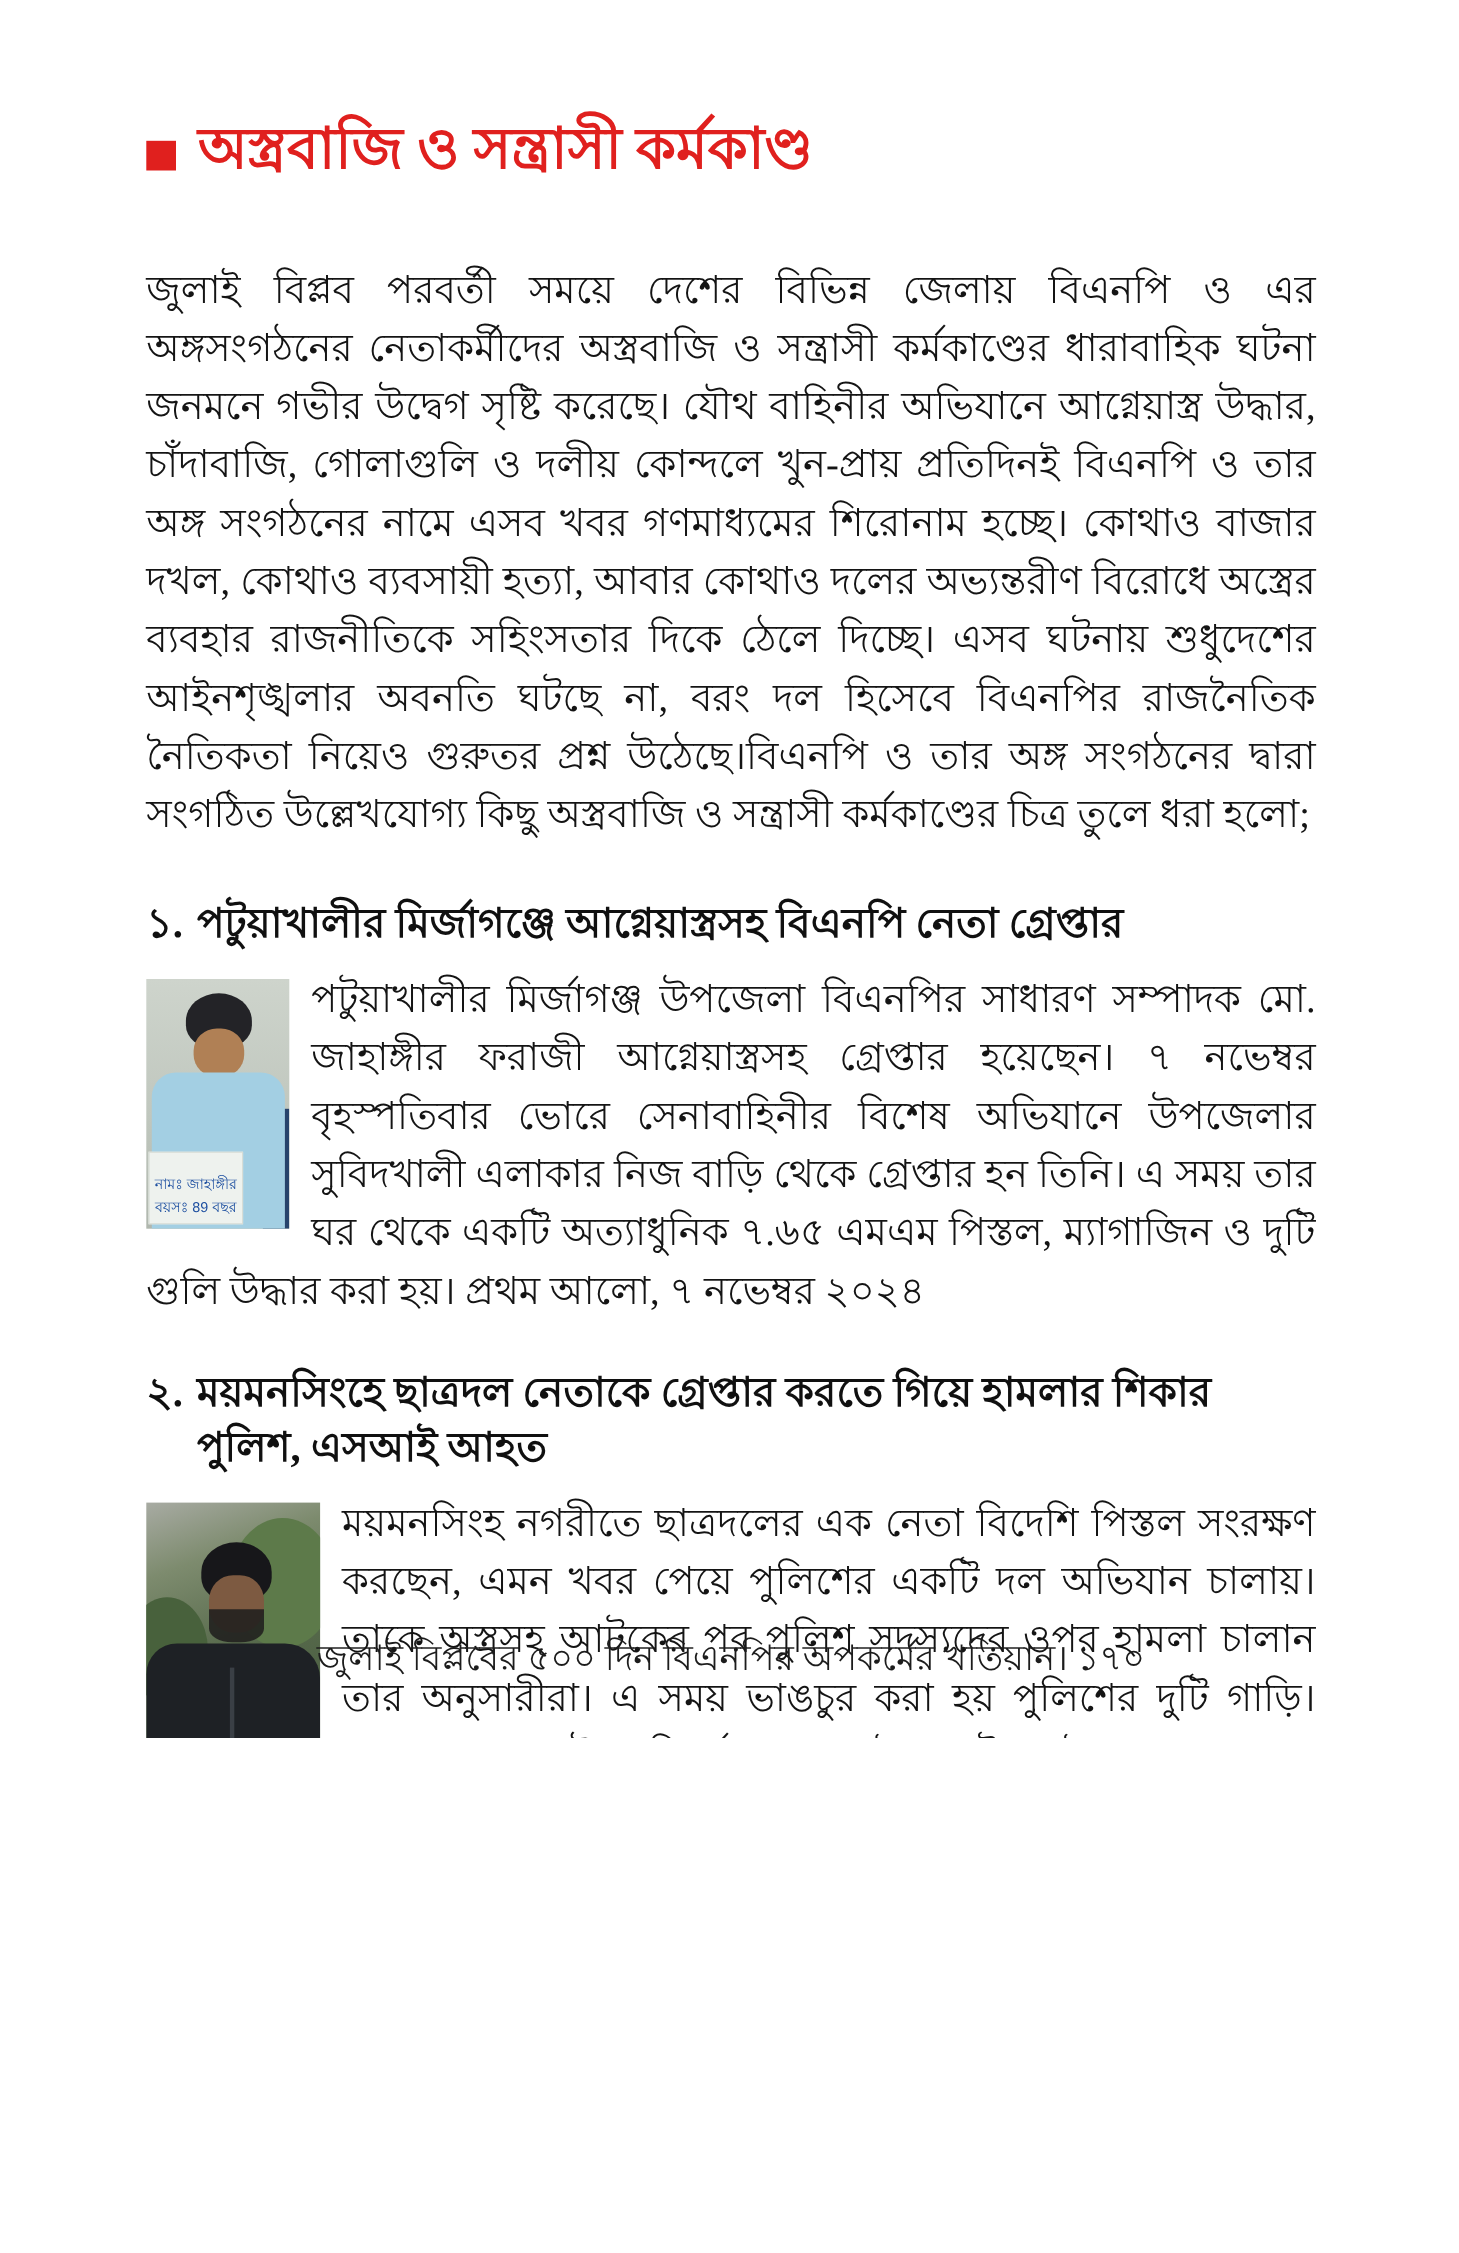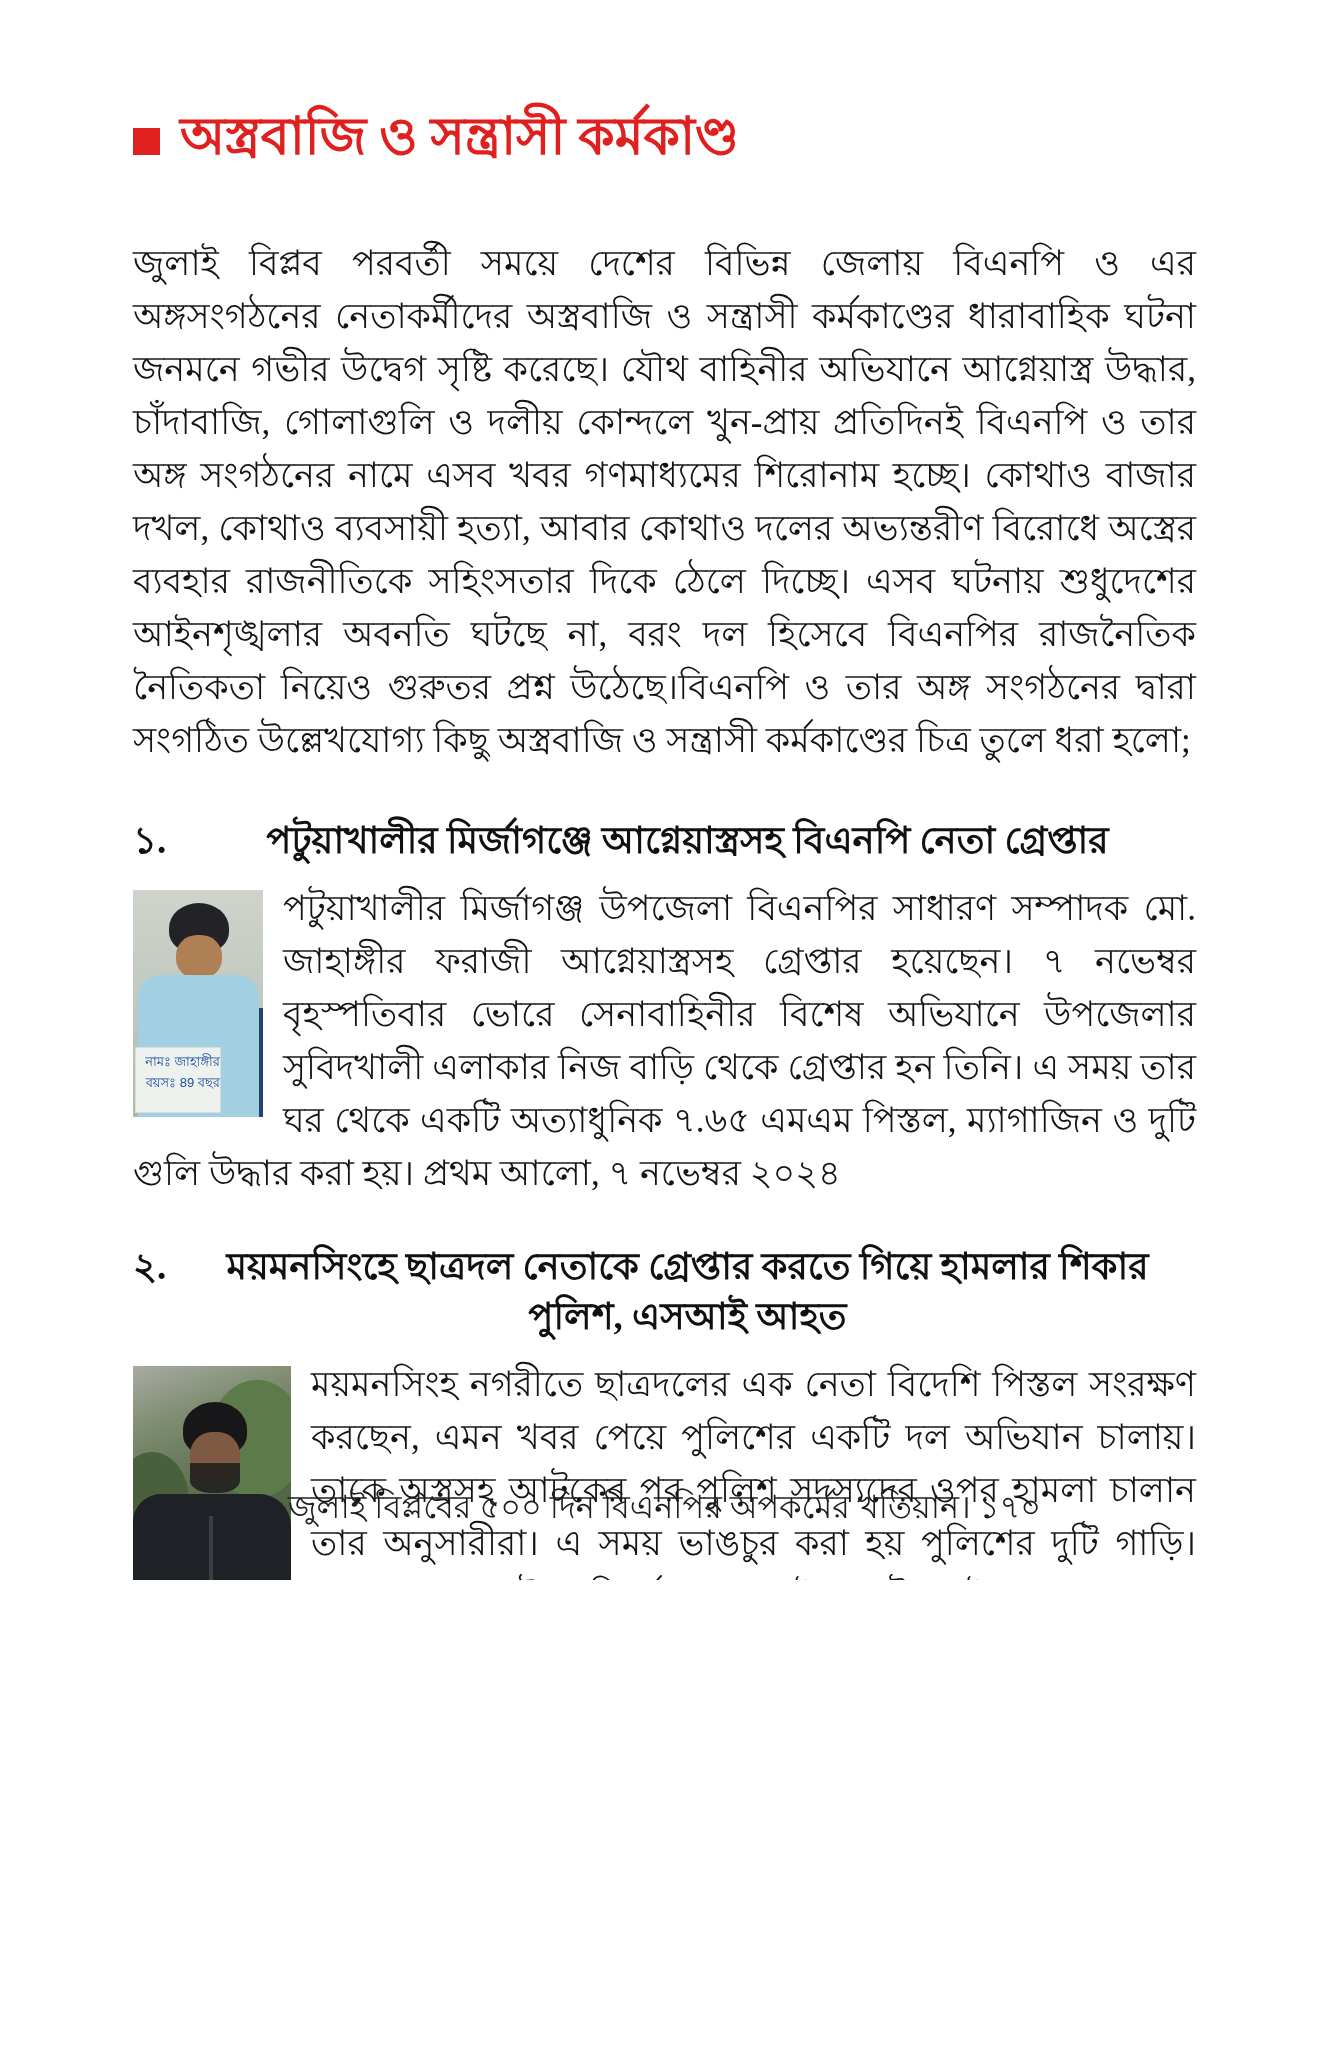--- a/index.html
+++ b/index.html
@@ -50,21 +50,21 @@
   .section-heading {
     display: flex;
     gap: 12px;
     font-size: 37px;
     line-height: 50px;
     font-weight: bold;
     color: #101010;
     margin: 0 0 16px 0;
   }
   .section-heading .num { flex: 0 0 34px; }
-  .section-heading .stitle { flex: 1 1 auto; text-align: center; }
+  .section-heading .stitle { flex: 1 1 auto; }
   .section { margin-bottom: 42px; }
   .section-body::after { content: ""; display: block; clear: both; }
 
   
   .photo {
     float: left;
     position: relative;
     overflow: hidden;
     margin: 8px 20px 10px 0;
   }
@@ -73,21 +73,21 @@
     background: linear-gradient(180deg, #ced4cc 0%, #c0c7be 55%, #b0b7ae 100%);
   }
   .p1-person-right { position: absolute; right: 0; top: 118px; width: 24px; height: 109px; background: #27436b; }
   .p1-hair  { position: absolute; top: 13px; left: 36px; width: 60px; height: 50px; background: #232327; border-radius: 50% 50% 42% 42%; }
   .p1-face  { position: absolute; top: 45px; left: 43px; width: 46px; height: 44px; background: #b08055; border-radius: 46%; }
   .p1-shirt { position: absolute; top: 85px; left: 5px; width: 121px; height: 142px; background: #a3cfe3; border-radius: 22px 22px 0 0; }
   .p1-placard {
     position: absolute; left: 2px; bottom: 4px; width: 86px; height: 66px;
     background: #eef2ee; border: 1px solid #d8ddd6;
     font-size: 13px; line-height: 1.6; color: #1d4fa0;
-    text-align: right; padding-top: 4px; box-sizing: border-box;
+    text-align: center; padding-top: 19px; box-sizing: border-box;
     font-family: "Liberation Sans", sans-serif;
   }
   .p1-placard span { display: block; }
 
   .photo2 {
     width: 158px; height: 290px;
     background: linear-gradient(160deg, #a8aba3 0%, #7d8b6e 20%, #55684a 48%, #3f5138 100%);
   }
   .p2-foliage1 { position: absolute; top: 14px; right: -14px; width: 96px; height: 118px; background: #5d7a4a; border-radius: 50%; }
   .p2-foliage2 { position: absolute; top: 86px; left: -18px; width: 74px; height: 96px; background: #48613c; border-radius: 50%; }

